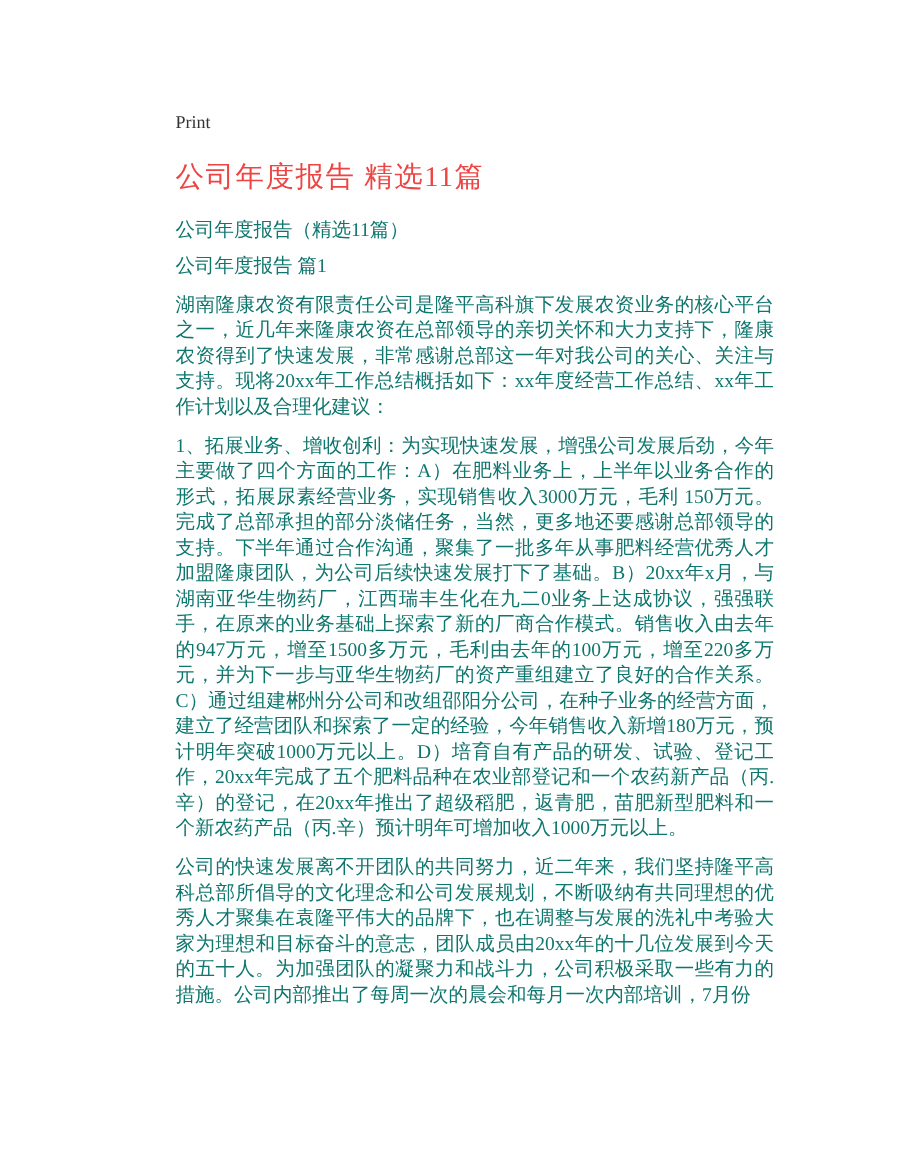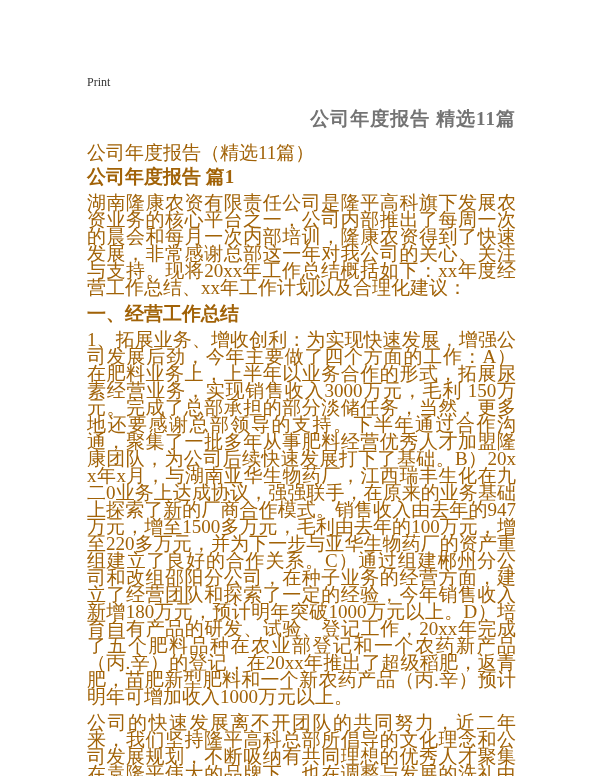--- a/index.html
+++ b/index.html
@@ -11,70 +11,69 @@
     width: 600px;
     height: 776px;
     overflow: hidden;
     color: #333333;
     font-family: "Liberation Serif", "DejaVu Serif", serif;
   }
   .page {
     box-sizing: border-box;
     width: 600px;
     height: 628px;
-    padding: 72px 84px 0 87px;
+    padding: 72px 84px 0 117px;
     background: #ffffff;
   }
   .print-link {
     font-size: 12px;
     line-height: 14px;
     color: #333333;
     cursor: pointer;
     display: inline-block;
   }
   .doc-title {
     margin: 17px 0 0 0;
     font-size: 19px;
     line-height: 24px;
-    font-weight: 700;
-    text-align: right;
-    color: #737373;
+    font-weight: 400;
+    text-align: left;
+    color: #ef4444;
     letter-spacing: 1px;
   }
   .line {
-    font-size: 19px;
+    font-size: 13px;
     line-height: 17px;
-    color: #a16207;
+    color: #0f766e;
     text-align: justify;
     word-break: break-all;
     margin: 0;
   }
   .meta      { margin-top: 13px; }
-  .h-bold    { font-weight: 700; }
+  .h-bold    { font-weight: 400; }
   .h0        { margin-top: 7px; }
   .h1        { margin-top: 9px; }
   .para      { margin-top: 9px; }
   .subhead   { margin-top: 9px; }
 </style>
 </head>
 <body>
 
 <div class="page">
 
   <span class="print-link">Print</span>
 
   <div class="doc-title">公司年度报告 精选11篇</div>
 
   <p class="line meta">公司年度报告（精选11篇）</p>
 
   <p class="line h-bold h0">公司年度报告 篇1</p>
 
-  <p class="line para">湖南隆康农资有限责任公司是隆平高科旗下发展农资业务的核心平台之一，公司内部推出了每周一次的晨会和每月一次内部培训，隆康农资得到了快速发展，非常感谢总部这一年对我公司的关心、关注与支持。现将20xx年工作总结概括如下：xx年度经营工作总结、xx年工作计划以及合理化建议：</p>
+  <p class="line para">湖南隆康农资有限责任公司是隆平高科旗下发展农资业务的核心平台之一，近几年来隆康农资在总部领导的亲切关怀和大力支持下，隆康农资得到了快速发展，非常感谢总部这一年对我公司的关心、关注与支持。现将20xx年工作总结概括如下：xx年度经营工作总结、xx年工作计划以及合理化建议：</p>
 
-  <p class="line h-bold h1">一、经营工作总结</p>
 
 
   <p class="line para">1、拓展业务、增收创利：为实现快速发展，增强公司发展后劲，今年主要做了四个方面的工作：A）在肥料业务上，上半年以业务合作的形式，拓展尿素经营业务，实现销售收入3000万元，毛利 150万元。完成了总部承担的部分淡储任务，当然，更多地还要感谢总部领导的支持。下半年通过合作沟通，聚集了一批多年从事肥料经营优秀人才加盟隆康团队，为公司后续快速发展打下了基础。B）20xx年x月，与湖南亚华生物药厂，江西瑞丰生化在九二0业务上达成协议，强强联手，在原来的业务基础上探索了新的厂商合作模式。销售收入由去年的947万元，增至1500多万元，毛利由去年的100万元，增至220多万元，并为下一步与亚华生物药厂的资产重组建立了良好的合作关系。C）通过组建郴州分公司和改组邵阳分公司，在种子业务的经营方面，建立了经营团队和探索了一定的经验，今年销售收入新增180万元，预计明年突破1000万元以上。D）培育自有产品的研发、试验、登记工作，20xx年完成了五个肥料品种在农业部登记和一个农药新产品（丙.辛）的登记，在20xx年推出了超级稻肥，返青肥，苗肥新型肥料和一个新农药产品（丙.辛）预计明年可增加收入1000万元以上。</p>
 
 
   <p class="line para">公司的快速发展离不开团队的共同努力，近二年来，我们坚持隆平高科总部所倡导的文化理念和公司发展规划，不断吸纳有共同理想的优秀人才聚集在袁隆平伟大的品牌下，也在调整与发展的洗礼中考验大家为理想和目标奋斗的意志，团队成员由20xx年的十几位发展到今天的五十人。为加强团队的凝聚力和战斗力，公司积极采取一些有力的措施。公司内部推出了每周一次的晨会和每月一次内部培训，7月份</p>
 
 </div>
 
 </body></html>

